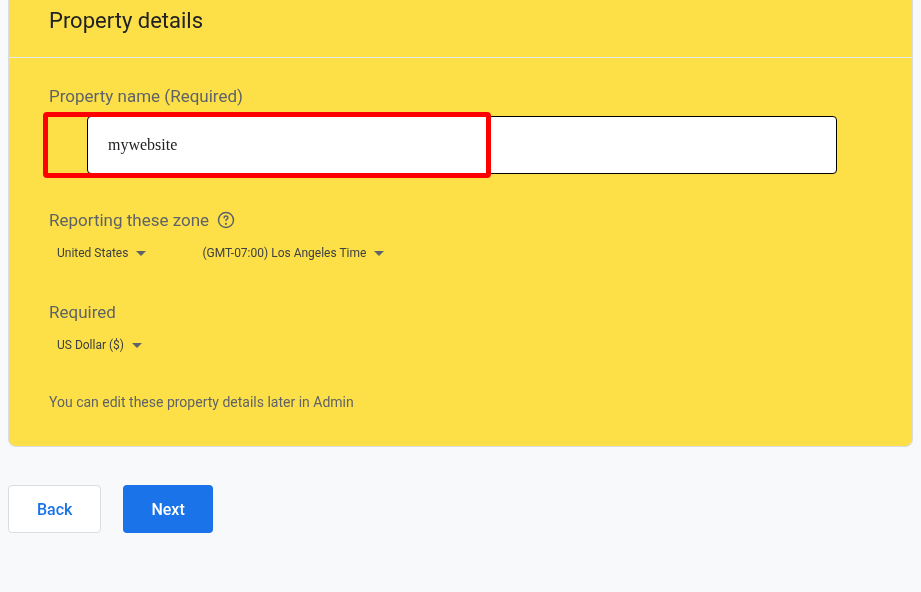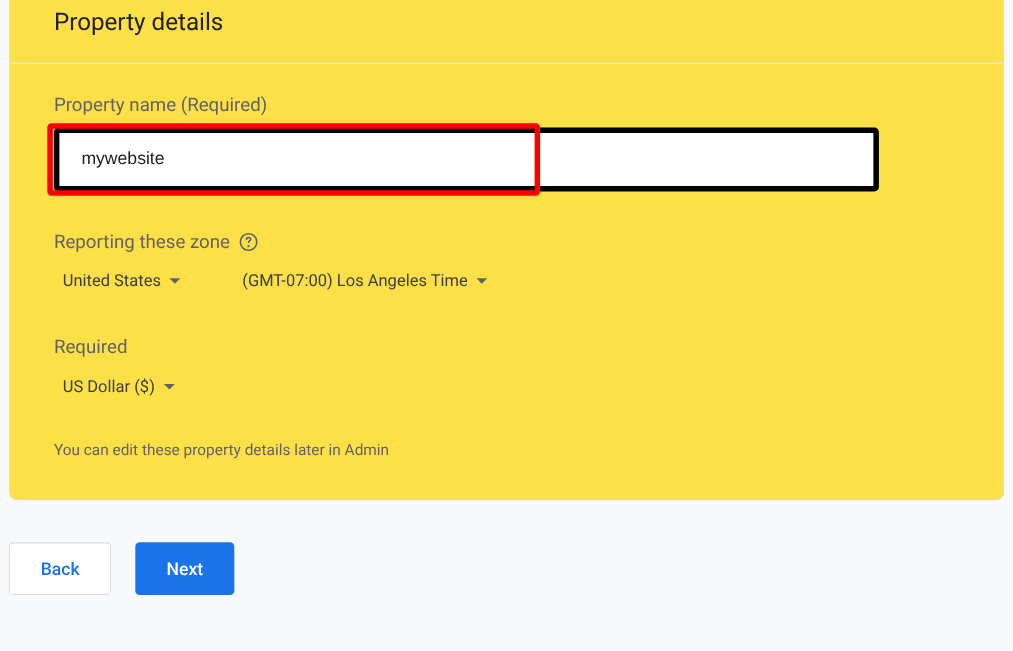--- a/index.html
+++ b/index.html
@@ -44,27 +44,28 @@
       gap: 8px;
     }
     .input-wrap {
       position: relative;
       width: 750px;
       margin-bottom: 36px;
     }
     .text-input {
       width: 100%;
       height: 58px;
-      border: 5px solid #000000;
+      border: 1px solid #000000;
       border-radius: 4px;
       padding: 0 20px;
       font-size: 16px;
       color: #202124;
-      font-family: Liberation Sans, sans-serif;
+      font-family: Liberation Serif, serif;
       outline: none;
+      margin-left: 38px;
     }
     .highlight-box {
       position: absolute;
       top: -4px;
       left: -6px;
       width: 448px;
       height: 66px;
       border: 5px solid #ff0000;
       border-radius: 4px;
       pointer-events: none;
@@ -84,21 +85,21 @@
     .dropdown-row {
       display: flex;
       gap: 40px;
       margin-top: 10px;
       margin-bottom: 36px;
     }
     .dropdown {
       display: inline-flex;
       align-items: center;
       gap: 8px;
-      font-size: 15px;
+      font-size: 12px;
       color: #3c4043;
       cursor: pointer;
       padding: 6px 8px;
     }
     .dropdown .arrow {
       width: 0;
       height: 0;
       border-left: 5px solid transparent;
       border-right: 5px solid transparent;
       border-top: 5px solid #5f6368;

